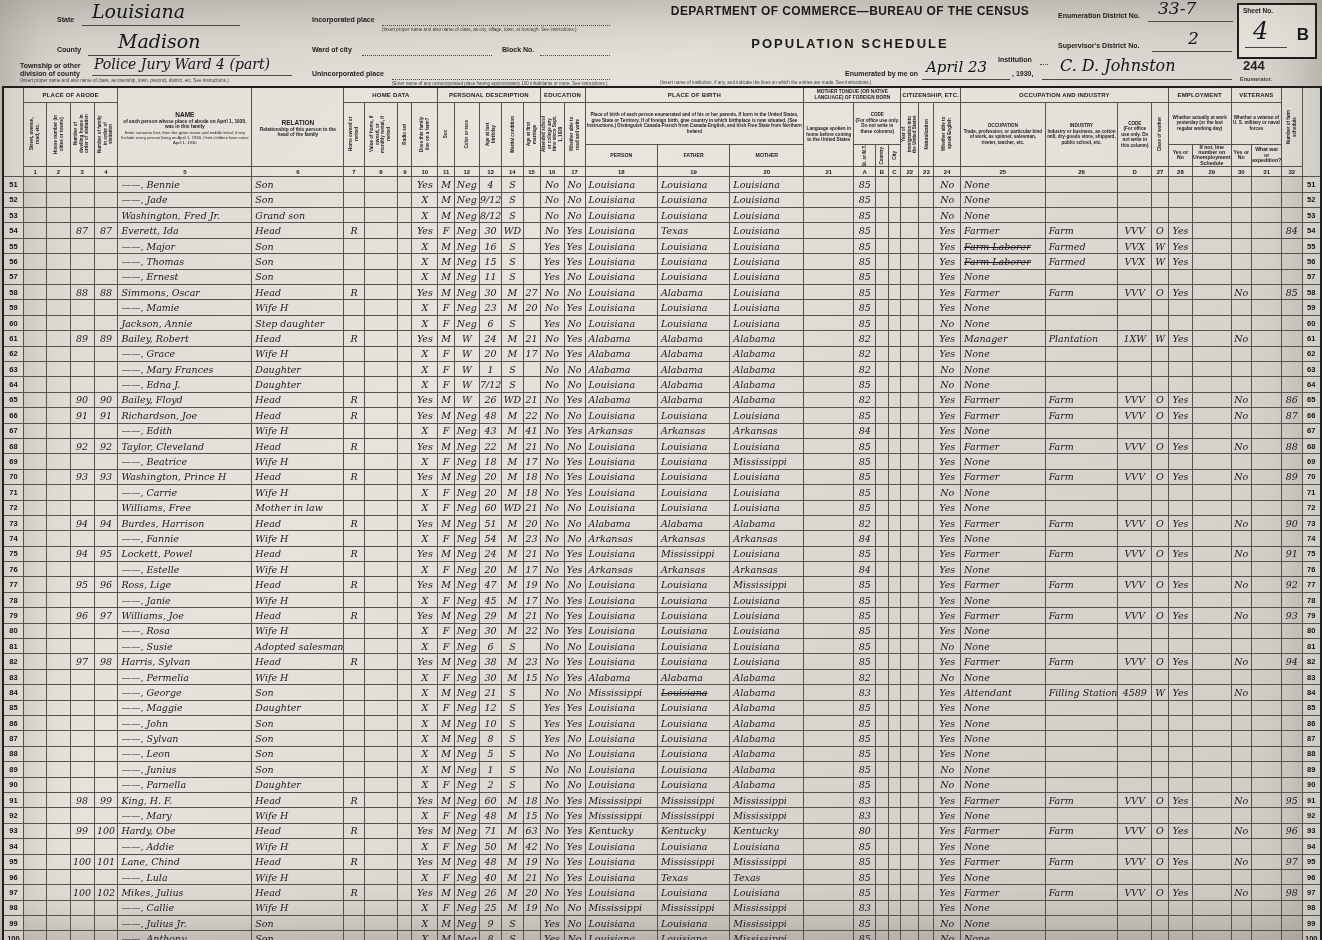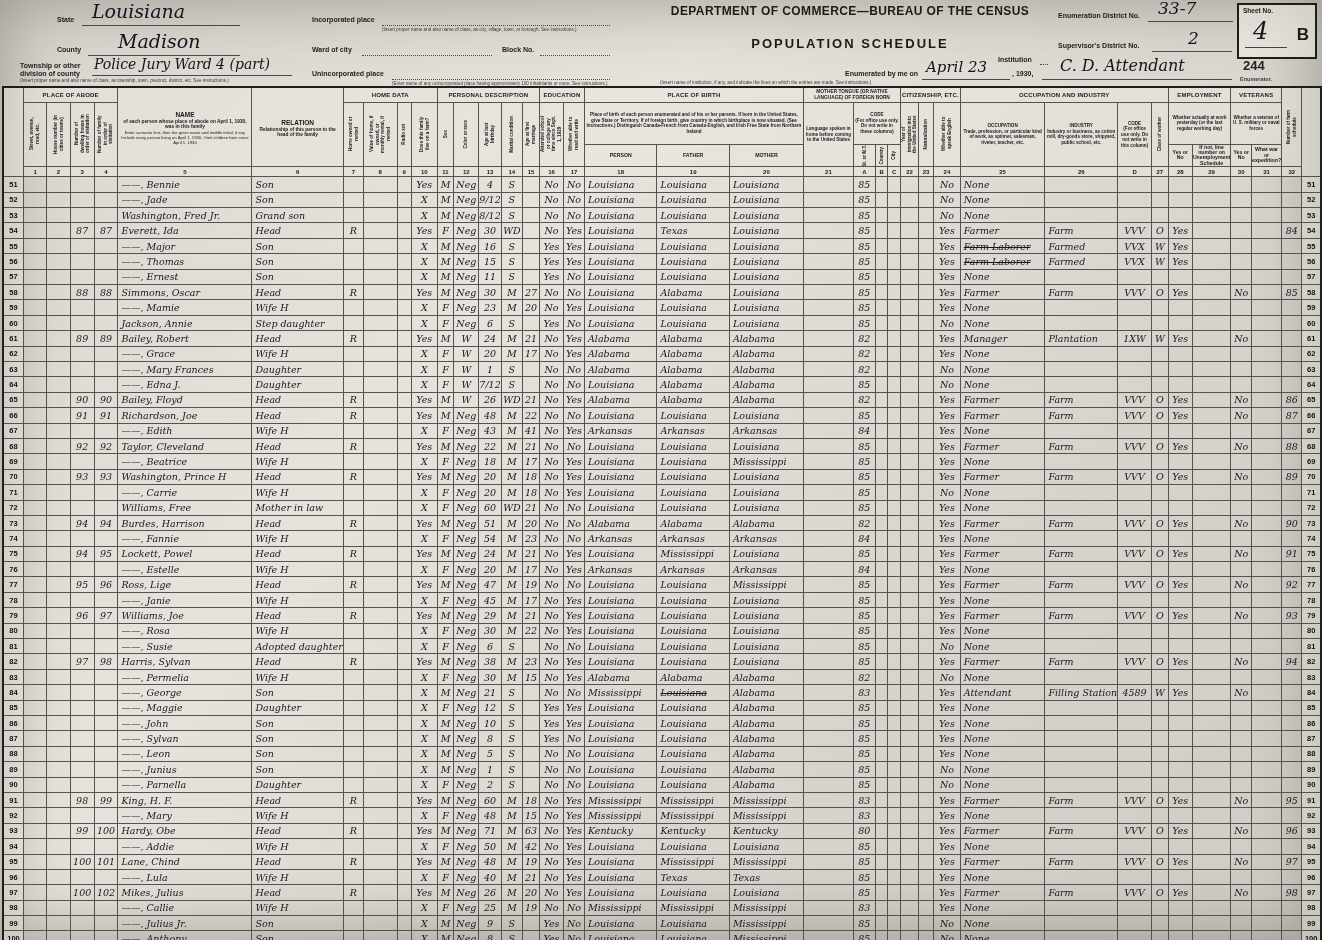--- a/index.html
+++ b/index.html
@@ -100,21 +100,21 @@
 
     <span class="plbl" style="left:998px;top:56px;">Institution</span>
     <span class="dotline" style="left:1040px;top:63px;width:8px;"></span>
     <span class="note" style="left:660px;top:80px;">(Insert name of institution, if any, and indicate the lines on which the entries are made.  See instructions.)</span>
 
     <span class="plbl" style="left:845px;top:70px;">Enumerated by me on</span>
     <span class="uline" style="left:922px;top:78px;width:88px;"></span>
     <span class="hwv" style="left:926px;top:58px;font-size:15px;">April 23</span>
     <span class="plbl" style="left:1012px;top:70px;">, 1930,</span>
     <span class="uline" style="left:1042px;top:78px;width:190px;"></span>
-    <span class="hwv" style="left:1060px;top:56px;font-size:16px;">C. D. Attendant</span>
+    <span class="hwv" style="left:1060px;top:56px;font-size:16px;">C. D. Johnston</span>
     <span class="note" style="left:1240px;top:76px;font-size:5.5px;font-weight:bold;">Enumerator.</span>
     <span class="stamp">244</span>
 
     <div class="sheetbox">
       <span class="slbl">Sheet No.</span>
       <span class="snum">4</span>
       <span class="sline"></span>
       <span class="sletter">B</span>
     </div>
   </div>
@@ -1529,21 +1529,21 @@
           <td class="hw"></td>
           <td class="ln">80</td>
         </tr>
         <tr>
           <td class="ln">81</td>
           <td class="hw"></td>
           <td class="hw"></td>
           <td class="hw"></td>
           <td class="hw"></td>
           <td class="hw al">——,  Susie</td>
-          <td class="hw al">Adopted daughter</td>
+          <td class="hw al">Adopted salesman</td>
           <td class="hw"></td>
           <td class="hw"></td>
           <td class="hw"></td>
           <td class="hw">X</td>
           <td class="hw">F</td>
           <td class="hw">Neg</td>
           <td class="hw">6</td>
           <td class="hw">S</td>
           <td class="hw"></td>
           <td class="hw">No</td>

